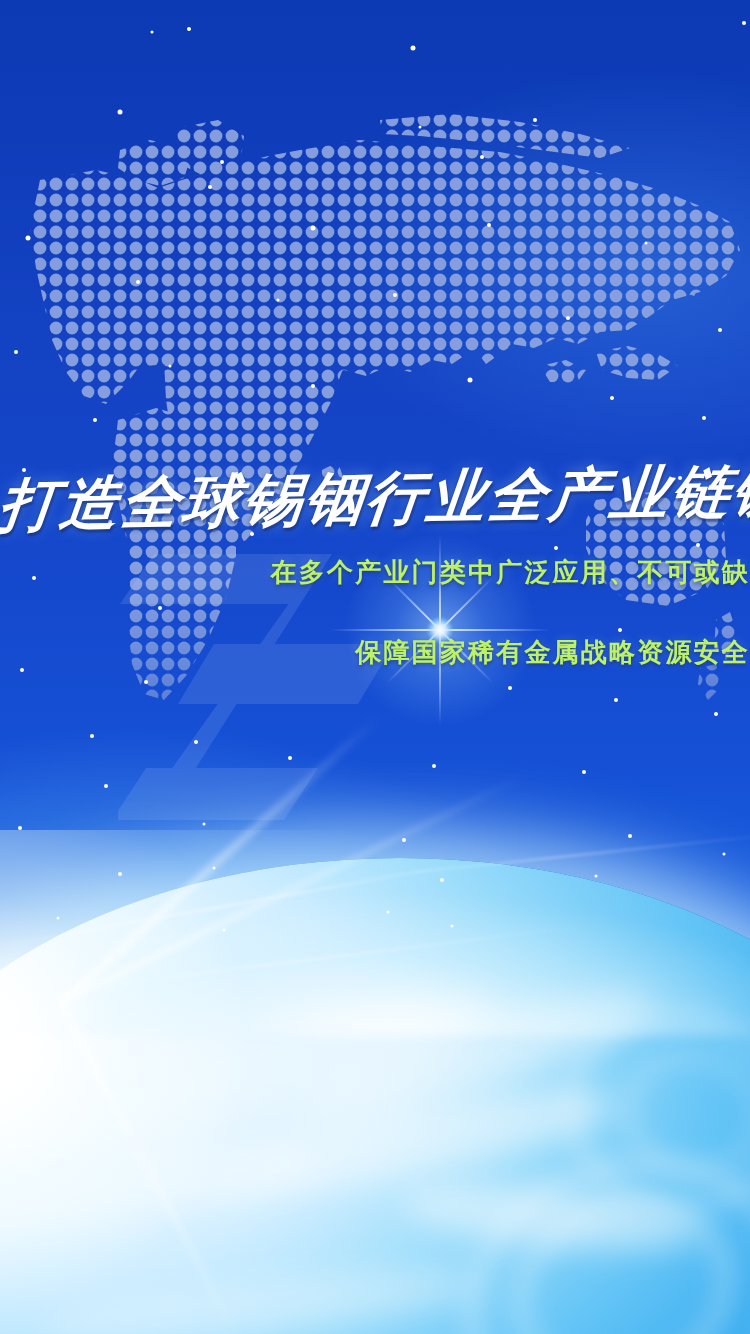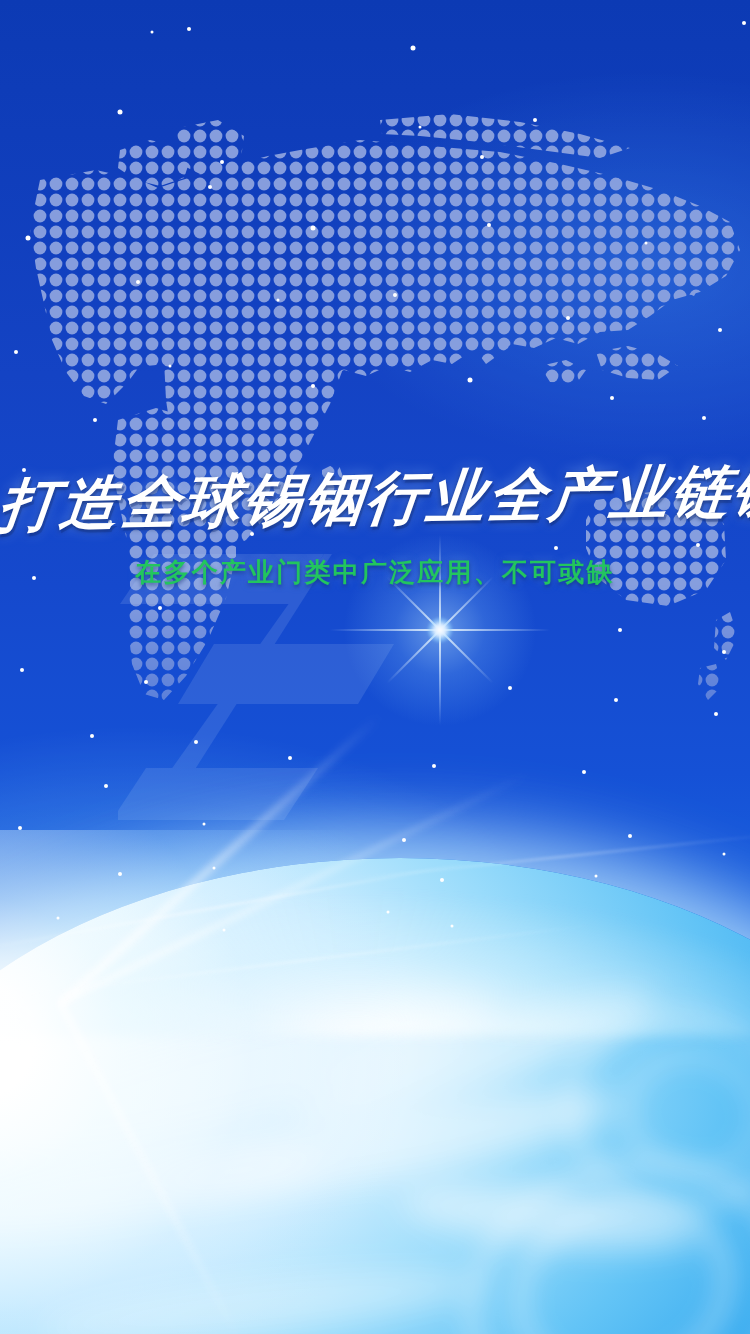--- a/index.html
+++ b/index.html
@@ -160,22 +160,22 @@
     text-shadow:
       0 2px 5px rgba(4,24,86,.55),
       0 0 14px rgba(170,210,255,.45),
       2px 3px 0 rgba(10,40,130,.35);
     white-space:nowrap;
   }
   .subs{
     position:absolute;left:0;top:552px;width:750px;
   }
   .sub{
-    text-align:center;
-    color:#22c55e;
+    text-align:right;
+    color:#bef264;
     font-size:26px;
     font-weight:700;
     letter-spacing:2.2px;
     line-height:40px;
     height:80px;
     text-shadow:0 2px 4px rgba(6,30,95,.6), 0 0 10px rgba(140,195,255,.35);
     white-space:nowrap;
   }
 </style>
 </head>
@@ -358,15 +358,16 @@
     <div class="ray" style="width:190px;height:2px;margin-left:-95px;margin-top:-1px;transform:rotate(90deg);"></div>
     <div class="ray" style="width:150px;height:1.6px;margin-left:-75px;margin-top:-.8px;transform:rotate(45deg);"></div>
     <div class="ray" style="width:150px;height:1.6px;margin-left:-75px;margin-top:-.8px;transform:rotate(-45deg);"></div>
     <div class="core"></div>
   </div>
 
   <h1 class="headline">打造全球锡铟行业全产业链链主</h1>
 
   <div class="subs">
     <div class="sub">在多个产业门类中广泛应用、不可或缺</div>
+    <div class="sub">保障国家稀有金属战略资源安全</div>
   </div>
 
 </div>
 
 </body></html>

